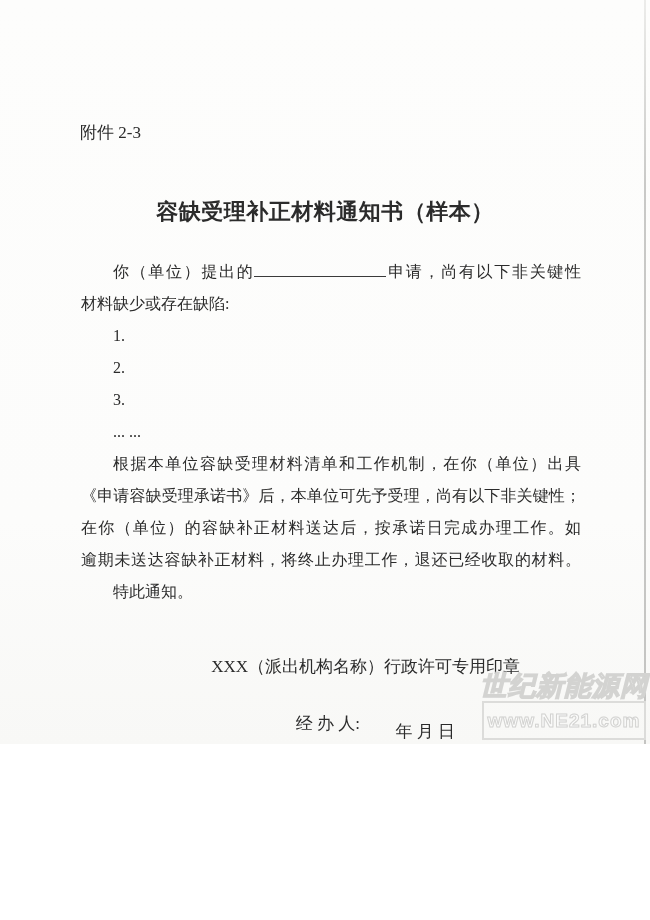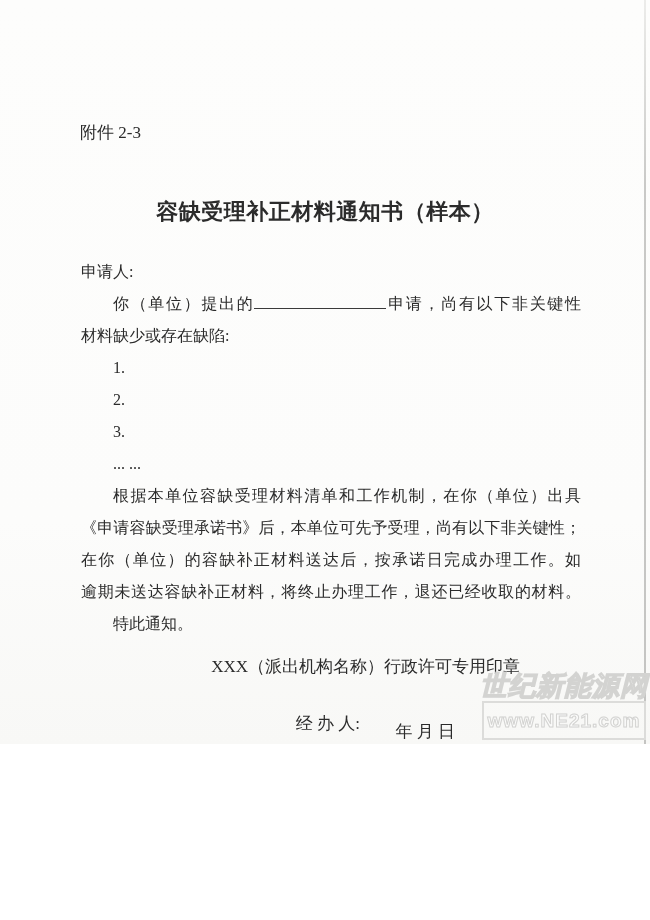--- a/index.html
+++ b/index.html
@@ -118,21 +118,20 @@
 <div class="page">
 
   <div class="scan-edge"></div>
 
   <div class="attachment-label">附件 2-3</div>
 
   <h1 class="doc-title">容缺受理补正材料通知书（样本）</h1>
 
   <div class="doc-body">
 
-    <p>申请人:</p>
 
     <p class="indent fill-line"><span>你（单位）提出的</span><span class="blank-underline"></span><span>申请，尚有以下非关键性</span></p>
 
     <p>材料缺少或存在缺陷:</p>
 
     <p class="indent">1.</p>
     <p class="indent">2.</p>
     <p class="indent">3.</p>
     <p class="indent">... ...</p>
 

